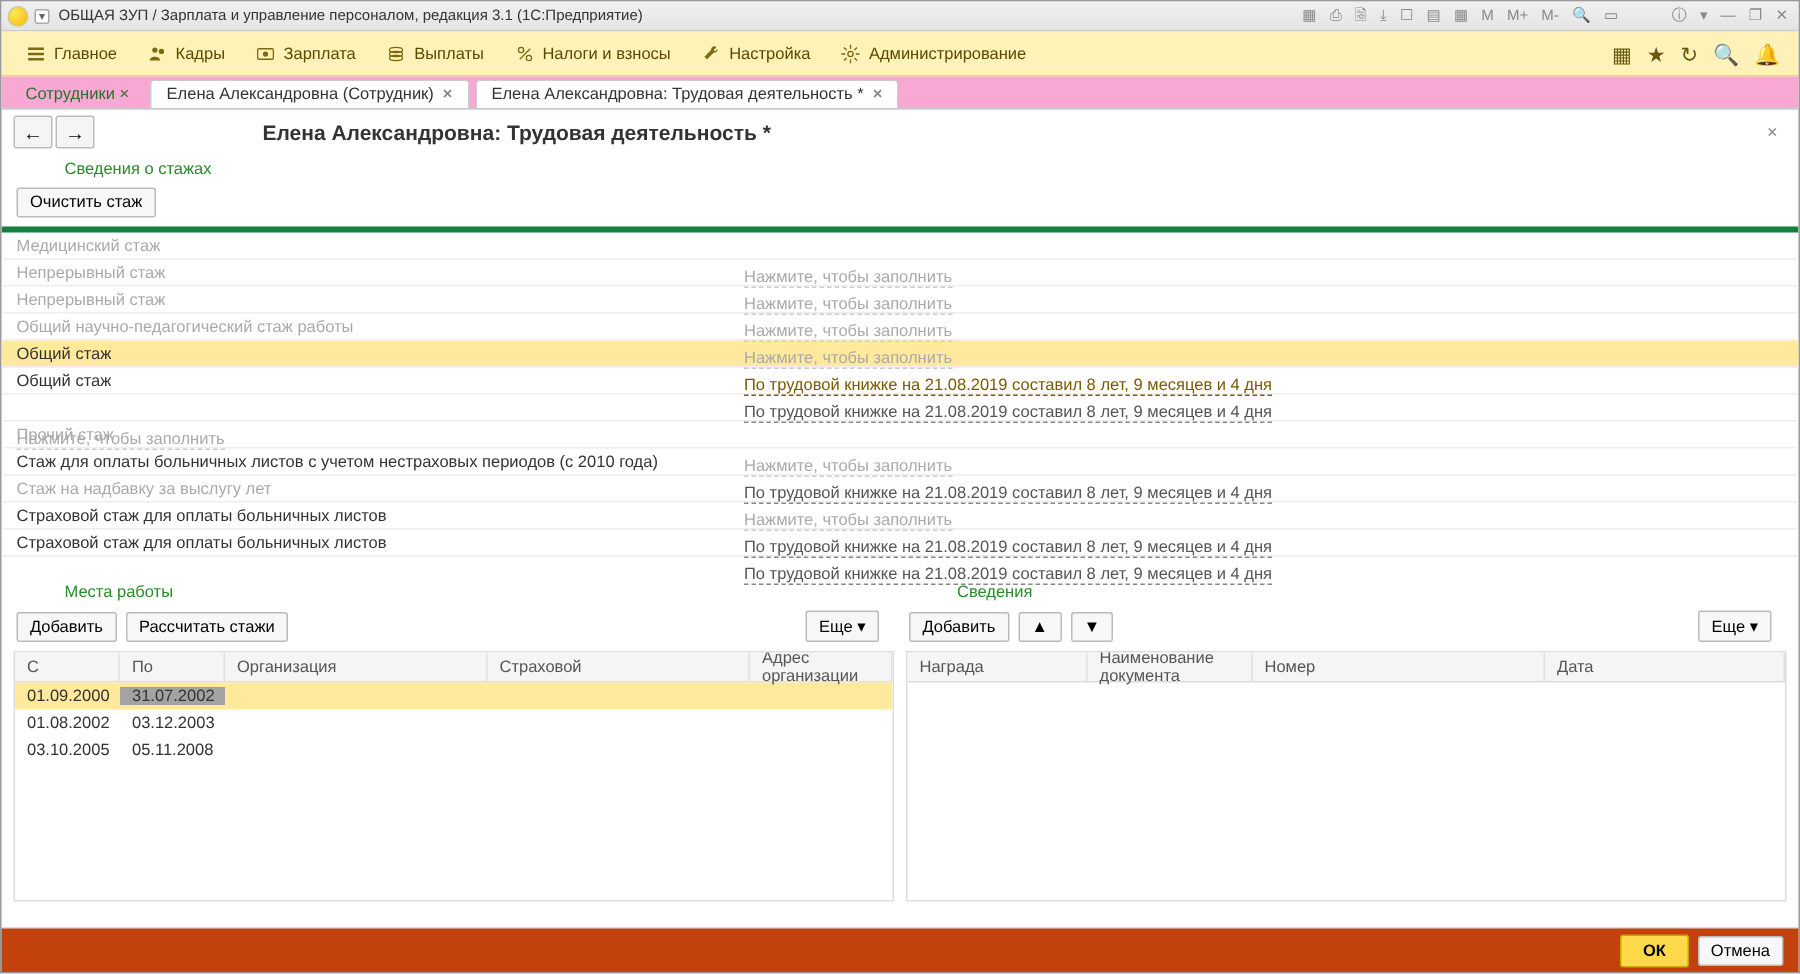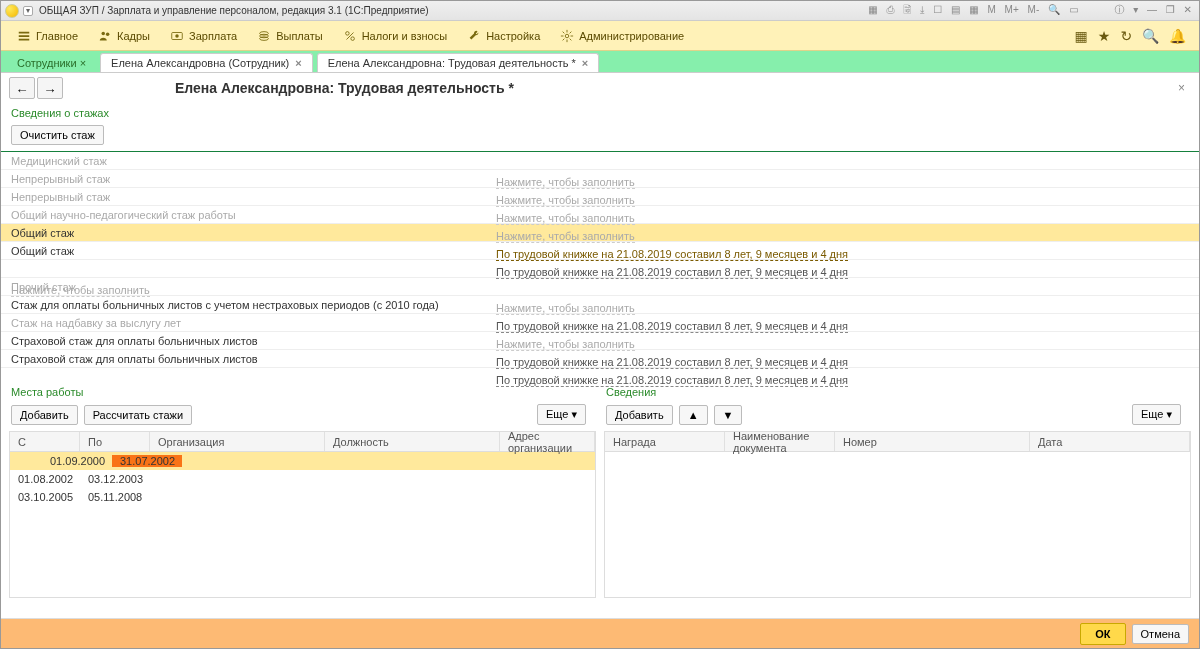--- a/index.html
+++ b/index.html
@@ -7,54 +7,54 @@
 .titlebar { height: 20px; background: linear-gradient(#f0f0f0,#e4e4e4); display: flex; align-items: center; padding: 0 4px; border-bottom: 1px solid #ccc; font-size: 10px; }
 .titlebar .orb { width: 14px; height: 14px; border-radius: 50%; background: radial-gradient(circle at 30% 30%, #ffe95a, #f5b800); margin-right: 4px; border:1px solid #cc9; }
 .titlebar .drop { width:10px;height:10px;border:1px solid #aaa;border-radius:2px;margin-right:6px;background:#fff;font-size:8px;line-height:8px;text-align:center;color:#666; }
 .titlebar .spacer { flex: 1; }
 .titlebar .tb-icons span { color:#888; font-size:10px; margin:0 3px; cursor:default; }
 .menubar { height: 30px; background: #fff2b8; display: flex; align-items: center; padding: 0 6px; border-bottom: 1px solid #e0d38a; }
 .menubar .item { display: flex; align-items: center; padding: 0 10px; cursor: pointer; height: 100%; color:#5a4a00;justify-content:space-between; }
 .menubar .item svg { margin-right: 5px; }
 .menubar .right { margin-left: auto; display:flex; gap:10px; padding-right:6px; color:#6a5a10; }
 .menubar .right span { font-size:14px; cursor:pointer; }
-.tabbar { height: 22px; background: #86efac; display: flex; align-items: flex-end; padding: 0 6px; border-bottom: 1px solid #ccc; }
+.tabbar { height: 22px; background: #f9a8d4; display: flex; align-items: flex-end; padding: 0 6px; border-bottom: 1px solid #ccc; }
 .tabbar .crumb { padding:3px 10px; color:#2a6f2a; cursor:pointer; }
 .tabbar .tab { padding:3px 10px; border:1px solid #ccc; border-bottom:none; background:#fff; margin-left:4px; border-radius:3px 3px 0 0; display:flex; align-items:center; gap:6px; }
 .tabbar .tab .x { color:#888; cursor:pointer; font-weight:bold; }
 .tabbar .tab.active { background:#fff; }
 .navrow { height: 30px; display:flex; align-items:center; padding:4px 8px; }
 .navrow button { width:26px; height:22px; border:1px solid #bbb; background:#f5f5f5; margin-right:2px; cursor:pointer; border-radius:2px; }
 .navrow h2 { font-size:14px; font-weight:bold; margin-left:110px; }
 .navrow .close-x { margin-left:auto; color:#888; cursor:pointer; font-size:12px; padding:0 6px; }
-.section-label { color:#2a8a2a; padding:4px 10px; font-size:11px; }
+.section-label { color:#2a8a2a; padding:4px 10px; font-size:11px;margin-left:32px; }
 .btn { border:1px solid #bbb; background:#f7f7f7; padding:3px 8px; border-radius:2px; cursor:pointer; font-size:11px; }
 .btn-row { padding:2px 10px 6px; display:flex; gap:6px; align-items:center; }
-.stazh-table { border-top:1px solid #15803d; }
+.stazh-table { border-top:4px solid #15803d; }
 .stazh-row { display:flex; height:18px; align-items:center; border-bottom:1px solid #eee; }
 .stazh-row.grey { color:#aaa; }
 .stazh-row.sel { background:#ffe99c; }
 .stazh-row .c1 { width:485px; padding-left:10px; }
 .stazh-row .c2 { flex:1; padding-left:10px;margin-top:42px; }
 .stazh-row .c2 a { color:#555; text-decoration:none; border-bottom:1px dashed #888; cursor:pointer; }
 .stazh-row.grey .c2 a { color:#aaa; border-bottom-color:#ccc; }
 .stazh-row.sel .c2 a { color:#7a5a00; border-bottom-color:#7a5a00; }
 .bottom-split { display:flex; height:216px; padding:0 8px; }
 .pane { flex:1; display:flex; flex-direction:column; }
 .pane + .pane { margin-left:8px; }
 .pane .btn-row { padding-left:2px; }
 .pane .more { margin-left:auto; display:flex; align-items:center; gap:4px; }
 .grid { flex:1; border:1px solid #ddd; overflow:hidden; background:#fff; }
 .grid-head { display:flex; background:#f5f5f5; border-bottom:1px solid #ddd; height:20px; align-items:center; }
 .grid-head div { padding:0 8px; border-right:1px solid #e0e0e0; font-size:11px; color:#555; height:100%; display:flex; align-items:center; }
 .grid-body .grow { display:flex; height:18px; align-items:center; }
 .grid-body .grow div { padding:0 8px; }
-.grid-body .grow.sel { background:#ffe99c;padding-left:32px; }
-.grid-body .grow.sel .cell-1 { background:#f97316; }
-.footer { position:absolute; bottom:1px; left:1px; right:1px; height:30px; background:#fdba74; border-top:1px solid #ddd; display:flex; align-items:center; justify-content:flex-end; padding:0 10px; gap:6px; }
+.grid-body .grow.sel { background:#ffe99c; }
+.grid-body .grow.sel .cell-1 { background:#a3a3a3; }
+.footer { position:absolute; bottom:1px; left:1px; right:1px; height:30px; background:#c2410c; border-top:1px solid #ddd; display:flex; align-items:center; justify-content:flex-end; padding:0 10px; gap:6px; }
 .footer .ok { background:#ffd94a; border:1px solid #c9a800; font-weight:bold; padding:4px 14px; }
 .ic { width:14px; height:14px; display:inline-block; }
 </style>
 </head>
 <body>
 
 <div class="titlebar">
   <span class="orb"></span>
   <span class="drop">▾</span>
   <span>ОБЩАЯ ЗУП / Зарплата и управление персоналом, редакция 3.1  (1С:Предприятие)</span>
@@ -223,21 +223,21 @@
       <button class="btn">Рассчитать стажи</button>
       <div class="more">
           <button class="btn"><span>Еще</span> ▾</button>
         </div>
     </div>
     <div class="grid">
       <div class="grid-head">
         <div style="width:70px">С</div>
         <div style="width:70px">По</div>
         <div style="width:175px">Организация</div>
-        <div style="width:175px">Должность</div>
+        <div style="width:175px">Страховой</div>
         <div style="flex:1">Адрес организации</div>
       </div>
       <div class="grid-body">
         <div class="grow sel">
             <div style="width:70px">01.09.2000</div>
             <div class="cell-1" style="width:70px">31.07.2002</div>
             <div style="flex:1"></div>
           </div>
         <div class="grow">
             <div style="width:70px">01.08.2002</div>

